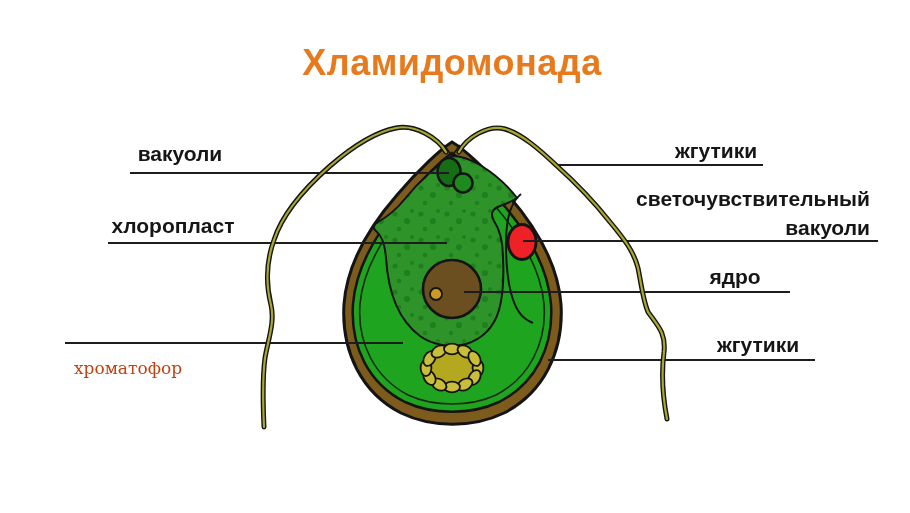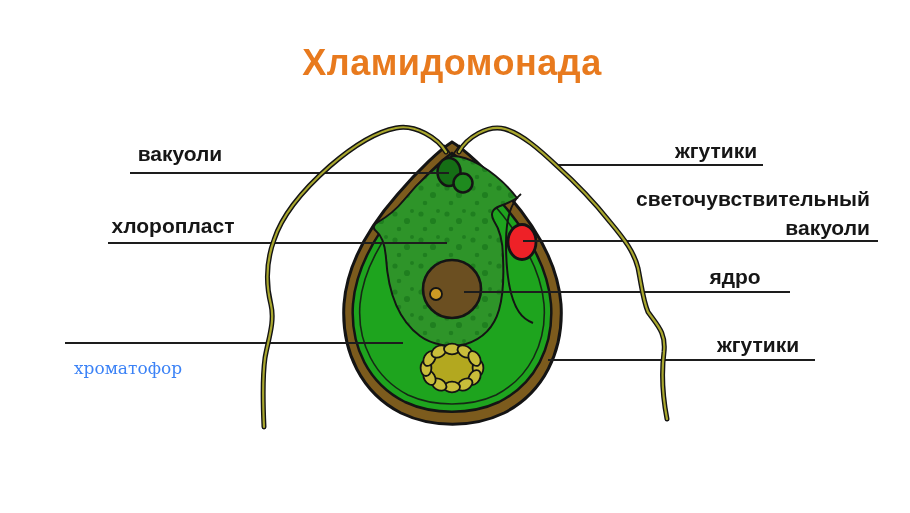--- a/index.html
+++ b/index.html
@@ -11,21 +11,21 @@
     font-size:36px;font-weight:700;color:var(--title-orange,#e87a1e);
     white-space:nowrap;letter-spacing:0.5px;
   }
   .lbl{
     position:absolute;transform:translateX(-50%);
     font-size:21px;font-weight:700;color:var(--text-black,#161616);
     white-space:nowrap;line-height:1.25;
   }
   .lbl.serif{
     font-family:"DejaVu Serif","Liberation Serif",serif;
-    font-weight:400;font-size:17px;color:#3b82f6;
+    font-weight:400;font-size:17px;color:#c2410c;
   }
   .lbl.two-line{text-align:right;line-height:29px;}
   .lbl-vacuoles{left:180px;top:141px;}
   .lbl-cytoplasm{left:173px;top:213px;}
   .lbl-chloroplast{left:127px;top:312px;}
   .lbl-chromatophore{left:128px;top:358px;}
   .lbl-flagella{left:716px;top:138px;}
   .lbl-eyespot{left:753px;top:184px;}
   .lbl-nucleus{left:735px;top:264px;}
   .lbl-membrane{left:758px;top:332px;}

